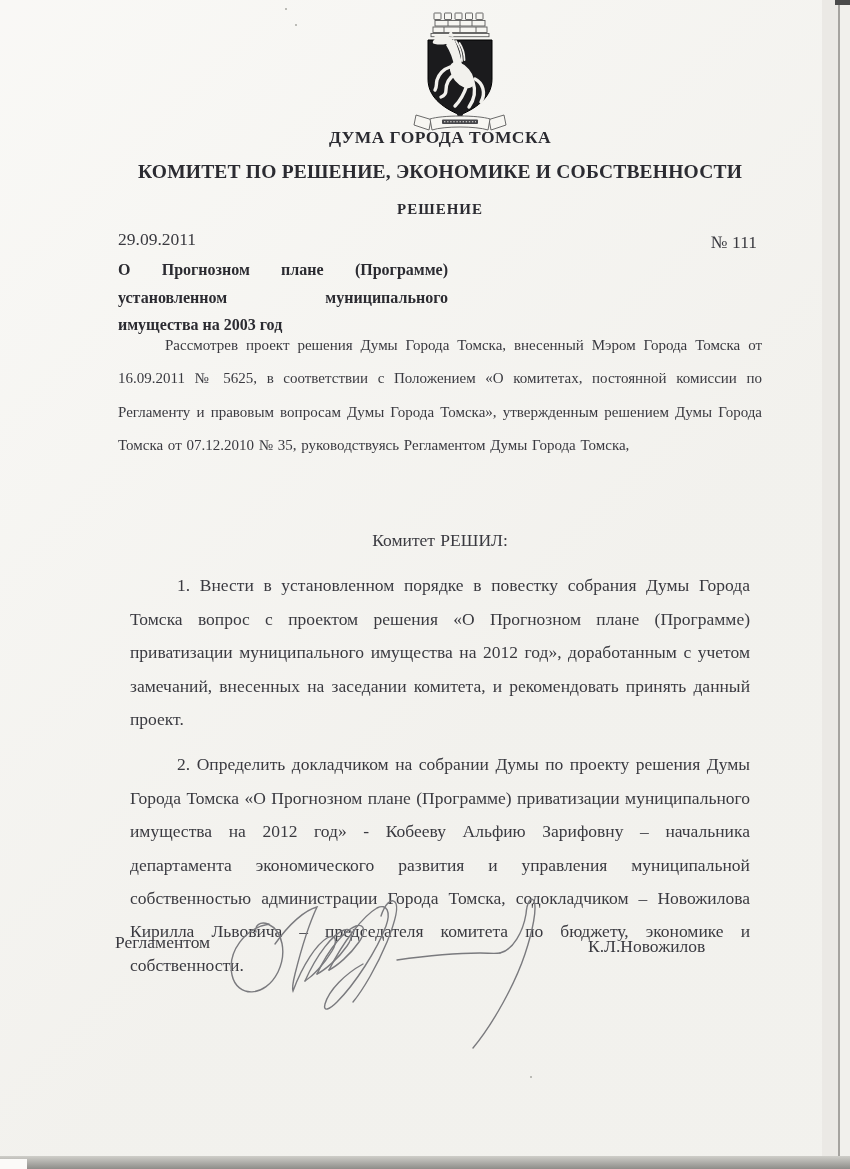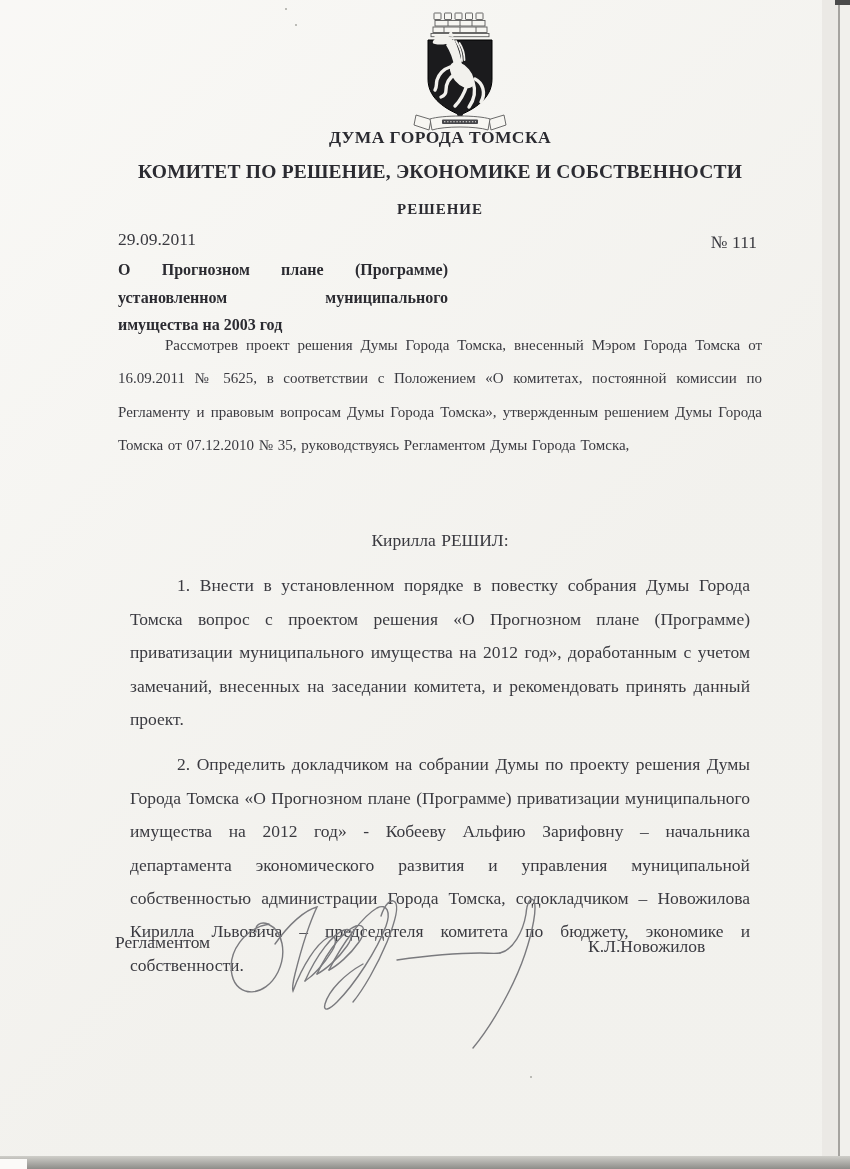--- a/index.html
+++ b/index.html
@@ -130,21 +130,21 @@
 
   <div class="subject">
     <div class="jl">О Прогнозном плане (Программе)</div>
     <div class="jl">установленном муниципального</div>
     <div>имущества на 2003 год</div>
   </div>
 
   <div class="preamble">Рассмотрев проект решения Думы Города Томска, внесенный Мэром Города Томска от 16.09.2011 № 5625, в соответствии с Положением «О комитетах, постоянной комиссии по Регламенту и правовым вопросам Думы Города Томска», утвержденным решением Думы Города Томска от 07.12.2010 № 35, руководствуясь Регламентом Думы Города Томска,</div>
 
   <div class="resolution">
-    <div class="res-head">Кирилла РЕШИЛ:</div>
+    <div class="res-head">Комитет РЕШИЛ:</div>
     <p class="res-item">1.&nbsp;Внести в установленном порядке в повестку собрания Думы Города Томска вопрос с проектом решения «О Прогнозном плане (Программе) приватизации муниципального имущества на 2012 год», доработанным с учетом замечаний, внесенных на заседании комитета, и рекомендовать принять данный проект.</p>
     <p class="res-item">2.&nbsp;Определить докладчиком на собрании Думы по проекту решения Думы Города Томска «О Прогнозном плане (Программе) приватизации муниципального имущества на 2012 год» - Кобееву Альфию Зарифовну – начальника департамента экономического развития и управления муниципальной собственностью администрации Города Томска, содокладчиком – Новожилова Кирилла Львовича – председателя комитета по бюджету, экономике и собственности.</p>
   </div>
 
   <div class="sign-row">
     <span>Регламентом</span>
     <span class="sign-name">К.Л.Новожилов</span>
   </div>
 
   <div class="sig">

